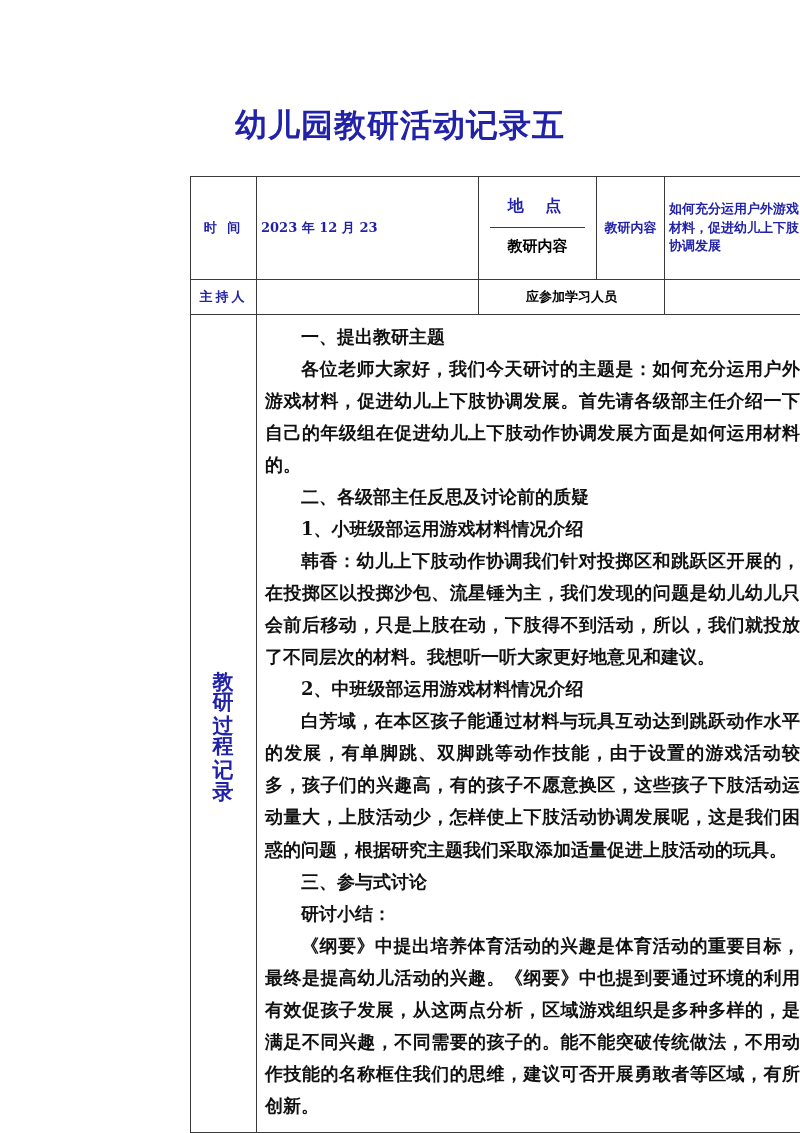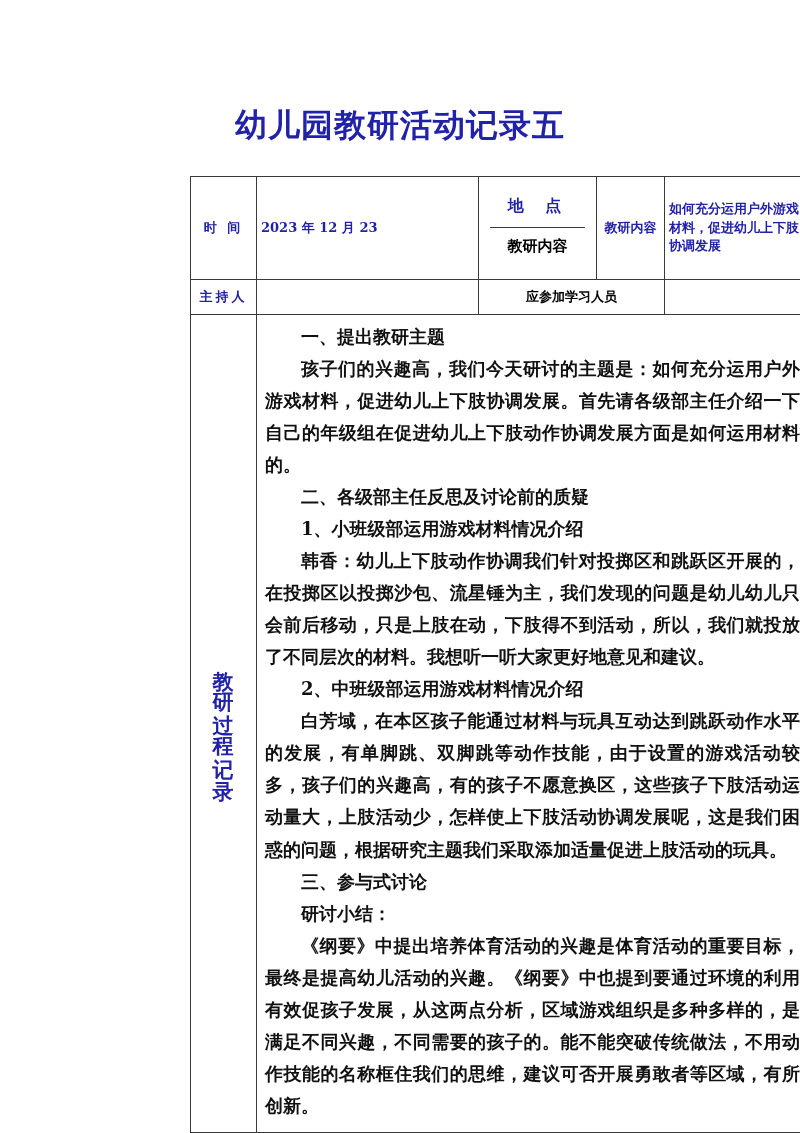--- a/index.html
+++ b/index.html
@@ -214,21 +214,21 @@
         <td class="val-blue"></td>
       </tr>
 
       <tr>
         <td class="vert-cell">
           <span class="vert-label">教研过程记录</span>
         </td>
         <td class="body-cell" colspan="4">
           <div class="body-text" id="process-body">
               <p class="indent">一、提出教研主题</p>
-              <p class="indent">孩子们的兴趣高，我们今天研讨的主题是：如何充分运用户外游戏材料，促进幼儿上下肢协调发展。首先请各级部主任介绍一下自己的年级组在促进幼儿上下肢动作协调发展方面是如何运用材料的。</p>
+              <p class="indent">各位老师大家好，我们今天研讨的主题是：如何充分运用户外游戏材料，促进幼儿上下肢协调发展。首先请各级部主任介绍一下自己的年级组在促进幼儿上下肢动作协调发展方面是如何运用材料的。</p>
               <p class="indent">二、各级部主任反思及讨论前的质疑</p>
               <p class="indent">1、小班级部运用游戏材料情况介绍</p>
               <p class="indent">韩香：幼儿上下肢动作协调我们针对投掷区和跳跃区开展的，在投掷区以投掷沙包、流星锤为主，我们发现的问题是幼儿幼儿只会前后移动，只是上肢在动，下肢得不到活动，所以，我们就投放了不同层次的材料。我想听一听大家更好地意见和建议。</p>
               <p class="indent">2、中班级部运用游戏材料情况介绍</p>
               <p class="indent">白芳域，在本区孩子能通过材料与玩具互动达到跳跃动作水平的发展，有单脚跳、双脚跳等动作技能，由于设置的游戏活动较多，孩子们的兴趣高，有的孩子不愿意换区，这些孩子下肢活动运动量大，上肢活动少，怎样使上下肢活动协调发展呢，这是我们困惑的问题，根据研究主题我们采取添加适量促进上肢活动的玩具。</p>
               <p class="indent">三、参与式讨论</p>
               <p class="indent">研讨小结：</p>
               <p class="indent">《纲要》中提出培养体育活动的兴趣是体育活动的重要目标，最终是提高幼儿活动的兴趣。《纲要》中也提到要通过环境的利用有效促孩子发展，从这两点分析，区域游戏组织是多种多样的，是满足不同兴趣，不同需要的孩子的。能不能突破传统做法，不用动作技能的名称框住我们的思维，建议可否开展勇敢者等区域，有所创新。</p>
             </div>
         </td>

